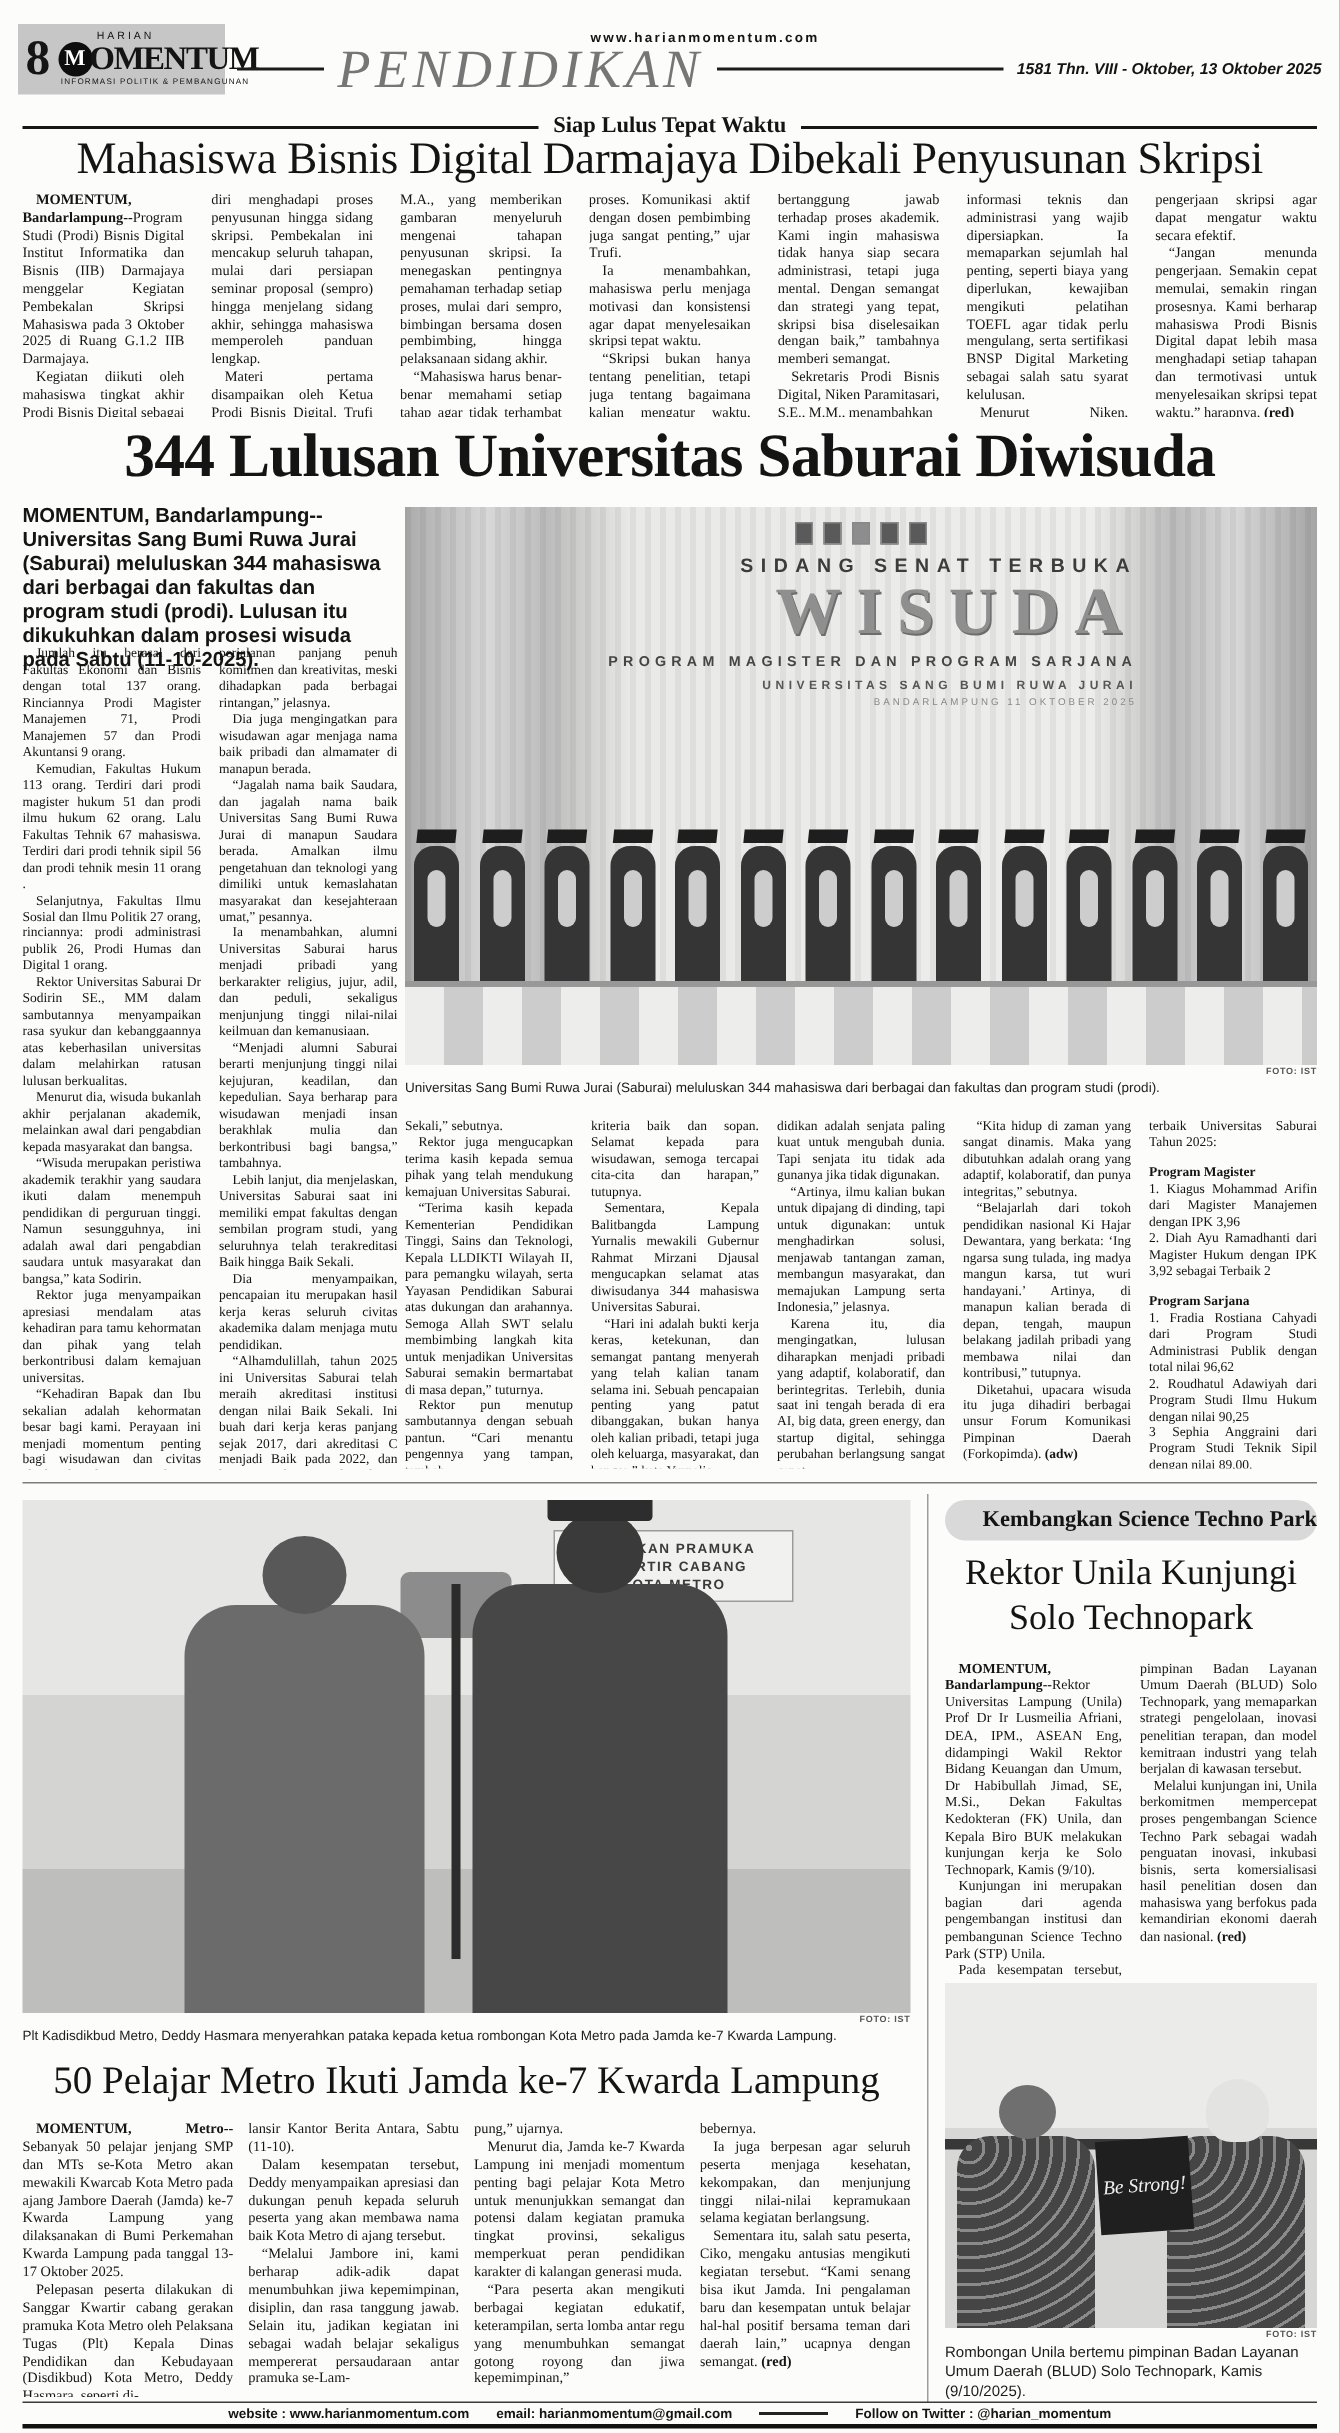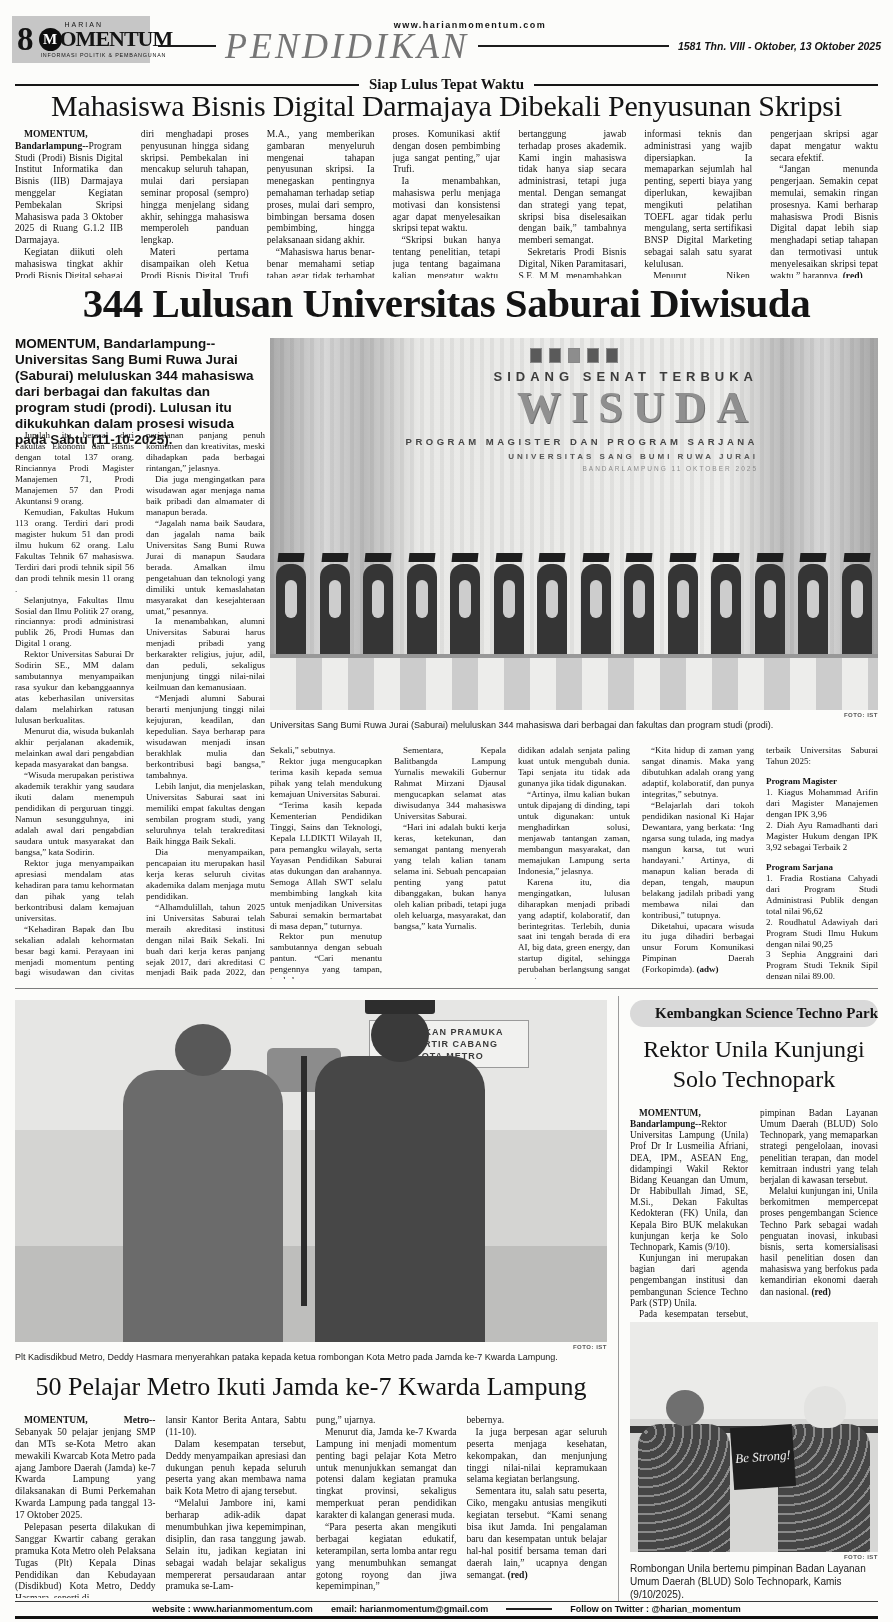--- a/index.html
+++ b/index.html
@@ -167,21 +167,21 @@
   <p class="para"><span class="b"></span><span>Sekretaris Prodi Bisnis Digital, Niken Paramitasari, S.E., M.M., menambahkan</span> <span class="b"></span></p>
 </div>
     <div class="col">
   <p class="para" data-cont="1"><span class="b"></span><span>informasi teknis dan administrasi yang wajib dipersiapkan. Ia memaparkan sejumlah hal penting, seperti biaya yang diperlukan, kewajiban mengikuti pelatihan TOEFL agar tidak perlu mengulang, serta sertifikasi BNSP Digital Marketing sebagai salah satu syarat kelulusan.</span> <span class="b"></span></p>
 
   <p class="para"><span class="b"></span><span>Menurut Niken, mahasiswa juga perlu memahami timeline</span> <span class="b"></span></p>
 </div>
     <div class="col">
   <p class="para" data-cont="1"><span class="b"></span><span>pengerjaan skripsi agar dapat mengatur waktu secara efektif.</span> <span class="b"></span></p>
 
-  <p class="para"><span class="b"></span><span>“Jangan menunda pengerjaan. Semakin cepat memulai, semakin ringan prosesnya. Kami berharap mahasiswa Prodi Bisnis Digital dapat lebih siap menghadapi setiap tahapan dan termotivasi untuk menyelesaikan skripsi tepat waktu,” harapnya.</span> <span class="b">(red)</span></p>
+  <p class="para"><span class="b"></span><span>“Jangan menunda pengerjaan. Semakin cepat memulai, semakin ringan prosesnya. Kami berharap mahasiswa Prodi Bisnis Digital dapat lebih masa menghadapi setiap tahapan dan termotivasi untuk menyelesaikan skripsi tepat waktu,” harapnya.</span> <span class="b">(red)</span></p>
 </div>
   </div>
 
   <h2 class="abs h2" style="margin:0">344 Lulusan Universitas Saburai Diwisuda</h2>
   <div class="abs lead2">MOMENTUM, Bandarlampung--Universitas Sang Bumi Ruwa Jurai (Saburai) meluluskan 344 mahasiswa dari berbagai dan fakultas dan program studi (prodi). Lulusan itu dikukuhkan dalam prosesi wisuda pada Sabtu (11-10-2025).</div>
   <div class="abs bt a2colA">
   <p class="para"><span class="b"></span><span>Jumlah itu berasal dari Fakultas Ekonomi dan Bisnis dengan total 137 orang. Rinciannya Prodi Magister Manajemen 71, Prodi Manajemen 57 dan Prodi Akuntansi 9 orang.</span> <span class="b"></span></p>
 
   <p class="para"><span class="b"></span><span>Kemudian, Fakultas Hukum 113 orang. Terdiri dari prodi magister hukum 51 dan prodi ilmu hukum 62 orang. Lalu Fakultas Tehnik 67 mahasiswa. Terdiri dari prodi tehnik sipil 56 dan prodi tehnik mesin 11 orang .</span> <span class="b"></span></p>
 
@@ -255,20 +255,21 @@
     <div class="col">
   <p class="para" data-cont="1"><span class="b"></span><span>Sekali,” sebutnya.</span> <span class="b"></span></p>
 
   <p class="para"><span class="b"></span><span>Rektor juga mengucapkan terima kasih kepada semua pihak yang telah mendukung kemajuan Universitas Saburai.</span> <span class="b"></span></p>
 
   <p class="para"><span class="b"></span><span>“Terima kasih kepada Kementerian Pendidikan Tinggi, Sains dan Teknologi, Kepala LLDIKTI Wilayah II, para pemangku wilayah, serta Yayasan Pendidikan Saburai atas dukungan dan arahannya. Semoga Allah SWT selalu membimbing langkah kita untuk menjadikan Universitas Saburai semakin bermartabat di masa depan,” tuturnya.</span> <span class="b"></span></p>
 
   <p class="para"><span class="b"></span><span>Rektor pun menutup sambutannya dengan sebuah pantun. “Cari menantu pengennya yang tampan, tambah</span> <span class="b"></span></p>
 </div>
     <div class="col">
+  <p class="para" data-cont="1"><span class="b"></span><span>kriteria baik dan sopan. Selamat kepada para wisudawan, semoga tercapai cita-cita dan harapan,” tutupnya.</span> <span class="b"></span></p>
 
   <p class="para"><span class="b"></span><span>Sementara, Kepala Balitbangda Lampung Yurnalis mewakili Gubernur Rahmat Mirzani Djausal mengucapkan selamat atas diwisudanya 344 mahasiswa Universitas Saburai.</span> <span class="b"></span></p>
 
   <p class="para"><span class="b"></span><span>“Hari ini adalah bukti kerja keras, ketekunan, dan semangat pantang menyerah yang telah kalian tanam selama ini. Sebuah pencapaian penting yang patut dibanggakan, bukan hanya oleh kalian pribadi, tetapi juga oleh keluarga, masyarakat, dan bangsa,” kata Yurnalis.</span> <span class="b"></span></p>
 
 </div>
     <div class="col">
   <p class="para" data-cont="1"><span class="b"></span><span>didikan adalah senjata paling kuat untuk mengubah dunia. Tapi senjata itu tidak ada gunanya jika tidak digunakan.</span> <span class="b"></span></p>
 
   <p class="para"><span class="b"></span><span>“Artinya, ilmu kalian bukan untuk dipajang di dinding, tapi untuk digunakan: untuk menghadirkan solusi, menjawab tantangan zaman, membangun masyarakat, dan memajukan Lampung serta Indonesia,” jelasnya.</span> <span class="b"></span></p>

